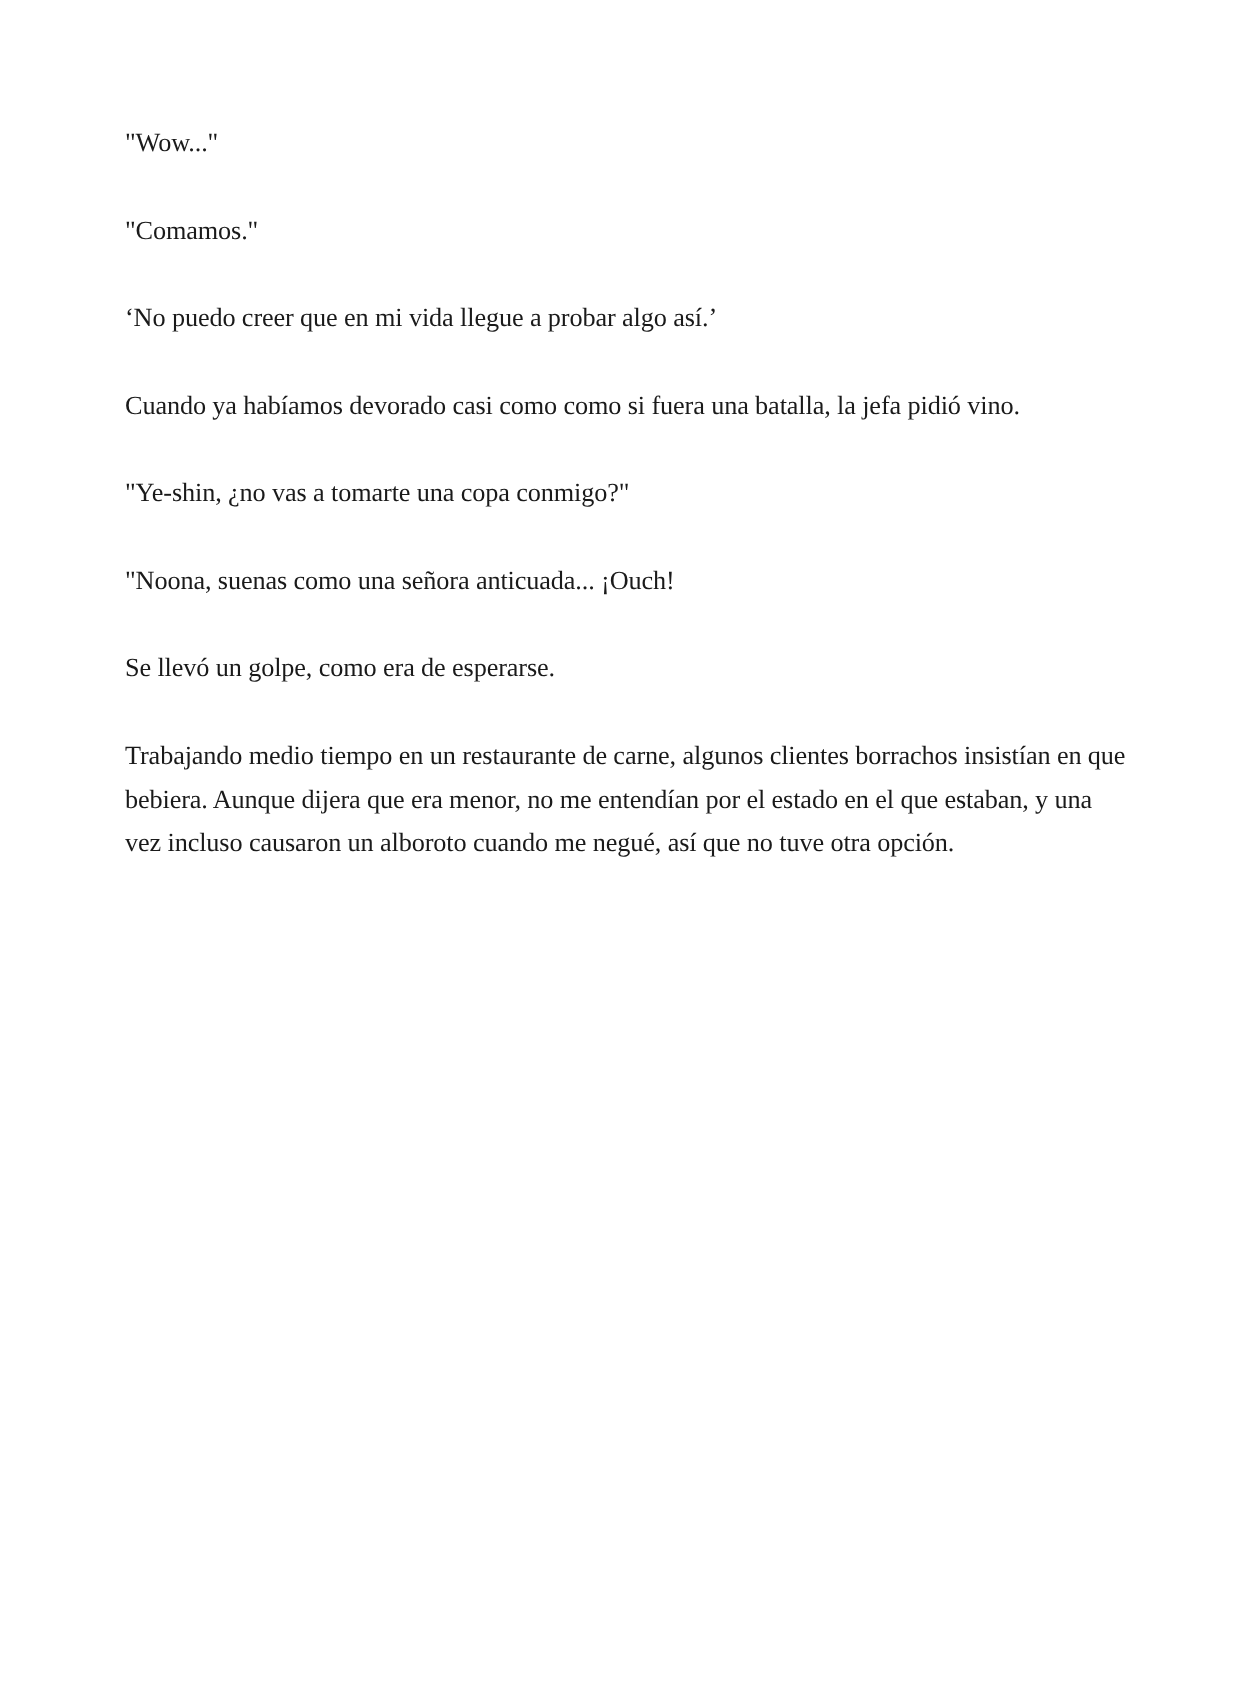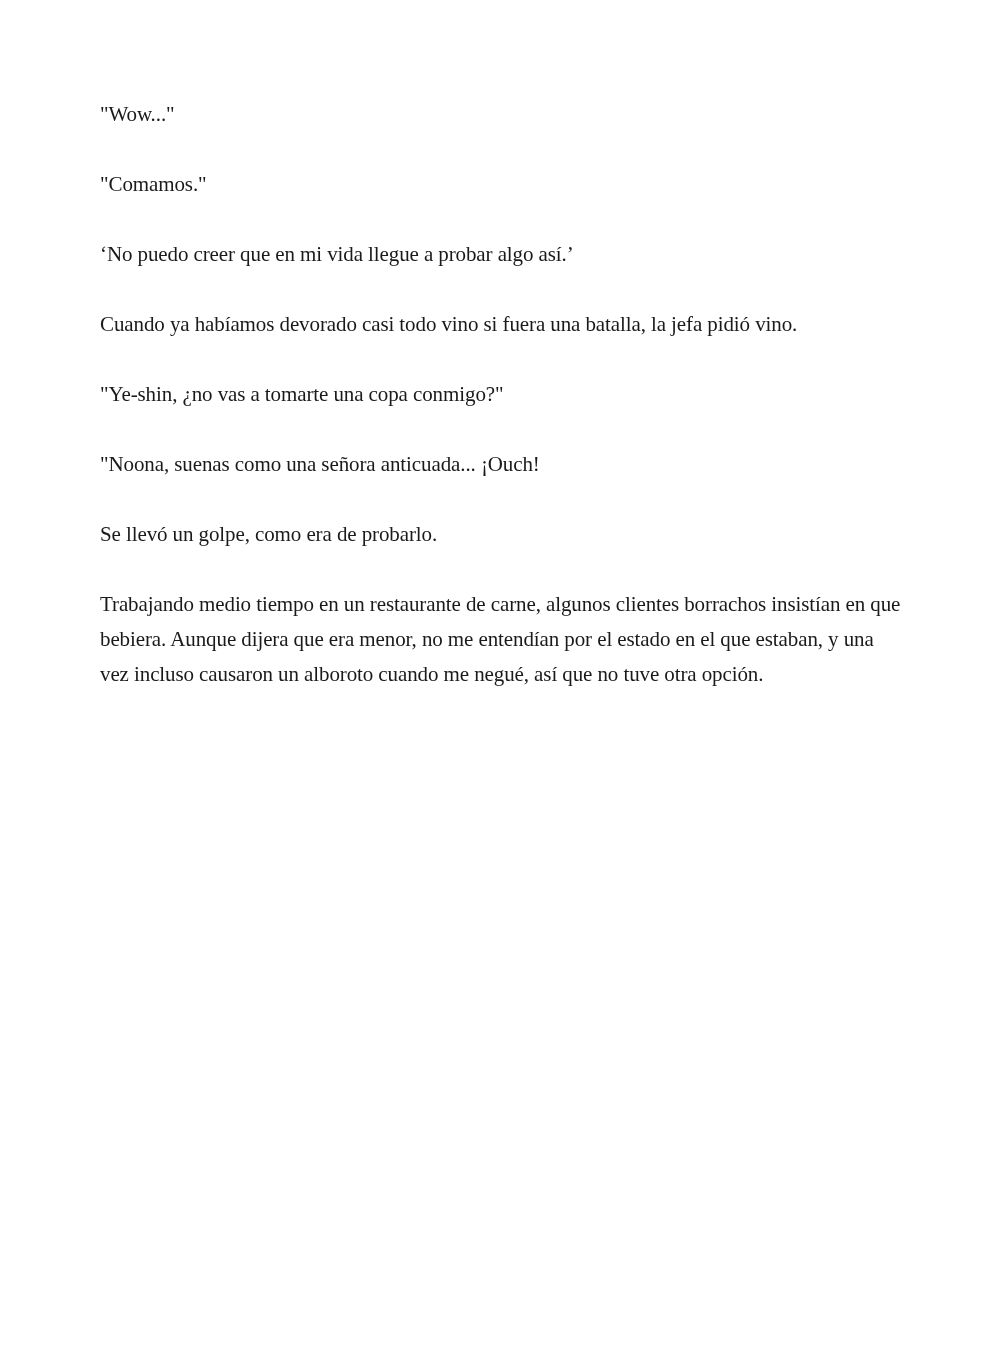--- a/index.html
+++ b/index.html
@@ -29,18 +29,18 @@
       padding: 0;
     }
   </style>
 </head>
 <body>
 
 <div class="page">
   <p>"Wow..."</p>
   <p>"Comamos."</p>
   <p>‘No puedo creer que en mi vida llegue a probar algo así.’</p>
-  <p>Cuando ya habíamos devorado casi todo vino si fuera una batalla, la jefa pidió vino.</p>
+  <p>Cuando ya habíamos devorado casi como como si fuera una batalla, la jefa pidió vino.</p>
   <p>"Ye-shin, ¿no vas a tomarte una copa conmigo?"</p>
   <p>"Noona, suenas como una señora anticuada... ¡Ouch!</p>
-  <p>Se llevó un golpe, como era de probarlo.</p>
+  <p>Se llevó un golpe, como era de esperarse.</p>
   <p>Trabajando medio tiempo en un restaurante de carne, algunos clientes borrachos insistían en que bebiera. Aunque dijera que era menor, no me entendían por el estado en el que estaban, y una vez incluso causaron un alboroto cuando me negué, así que no tuve otra opción.</p>
 </div>
 
 </body></html>

